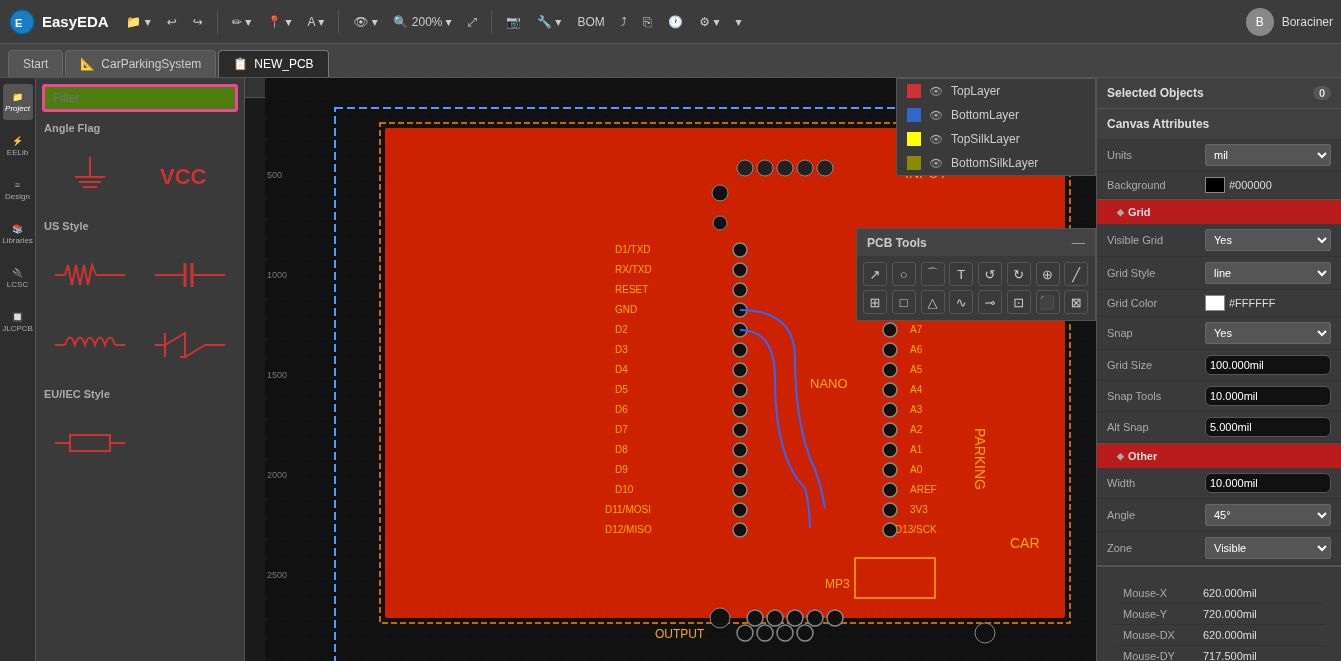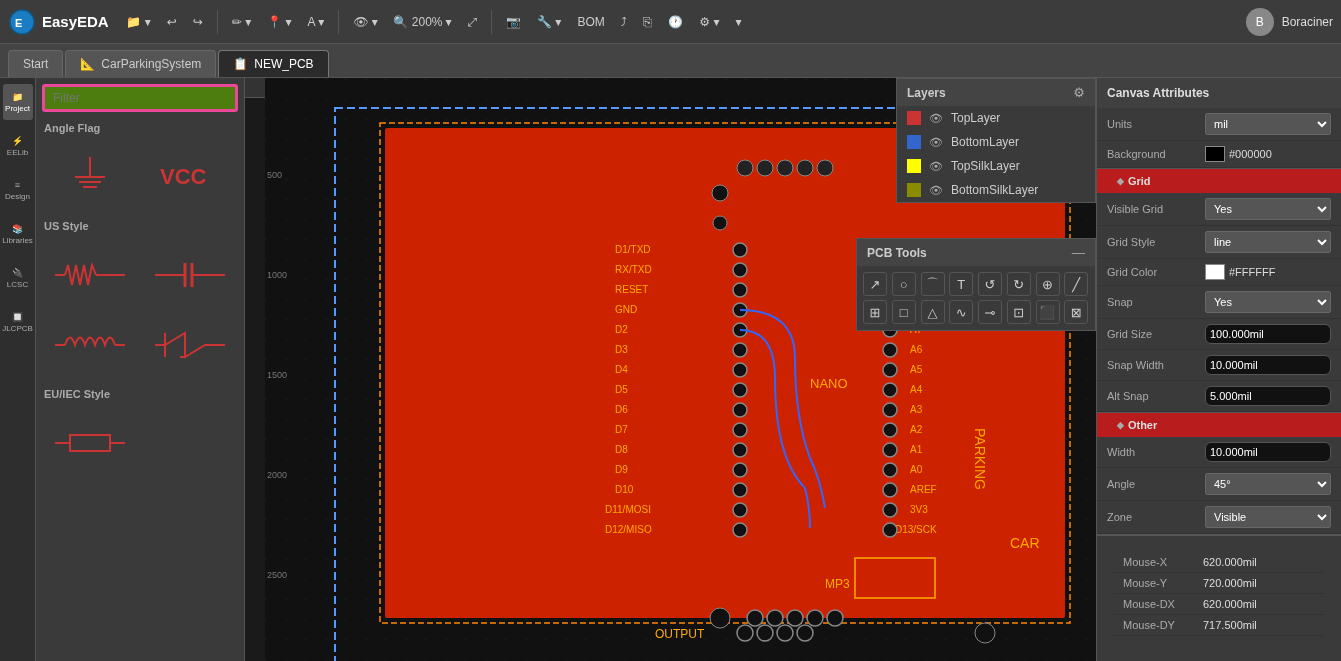--- a/index.html
+++ b/index.html
@@ -276,21 +276,21 @@
 </div>
 
 <div class="main-area">
 
   <div class="left-sidebar">
     <div class="left-sidebar-inner">
 
       <div class="sidebar-icons">
         <button class="sidebar-icon-btn active">
           <span>📁</span>
-          <span style="font-size:8px;">Project</span>
+          <span style="font-size:8px;font-style:italic;">Project</span>
         </button>
         <button class="sidebar-icon-btn">
           <span>⚡</span>
           <span style="font-size:8px;">EELib</span>
         </button>
         <button class="sidebar-icon-btn">
           <span>≡</span>
           <span style="font-size:8px;">Design</span>
         </button>
         <button class="sidebar-icon-btn">
@@ -567,24 +567,20 @@
           <text x="2" y="50" transform="rotate(-90, 10, 100)" style="writing-mode: vertical-rl;">500</text>
           <text x="2" y="100">500</text>
           <text x="2" y="200">1000</text>
           <text x="2" y="300">1500</text>
           <text x="2" y="400">2000</text>
           <text x="2" y="500">2500</text>
         </g>
       </svg>
 
       <div class="layers-panel" style="top: 0;">
-        <div class="layers-header">
-          <span>Layers</span>
-          <button style="background:none;border:none;color:#aaa;cursor:pointer;font-size:13px;">⚙</button>
-        </div>
         <div class="layer-item">
           <div class="layer-color" style="background:#cc3333;"></div>
           <span class="layer-eye">👁</span>
           <span>TopLayer</span>
         </div>
         <div class="layer-item">
           <div class="layer-color" style="background:#3366cc;"></div>
           <span class="layer-eye">👁</span>
           <span>BottomLayer</span>
         </div>
@@ -593,21 +589,21 @@
           <span class="layer-eye">👁</span>
           <span>TopSilkLayer</span>
         </div>
         <div class="layer-item">
           <div class="layer-color" style="background:#8b8b00;"></div>
           <span class="layer-eye">👁</span>
           <span>BottomSilkLayer</span>
         </div>
       </div>
 
-      <div class="pcb-tools" style="top: 160px;">
+      <div class="pcb-tools" style="top: 150px;">
         <div class="pcb-tools-header">
           <span>PCB Tools</span>
           <button style="background:none;border:none;color:#aaa;cursor:pointer;">—</button>
         </div>
         <div class="pcb-tools-grid">
           <button class="pcb-tool-btn">↗</button>
           <button class="pcb-tool-btn">○</button>
           <button class="pcb-tool-btn">⌒</button>
           <button class="pcb-tool-btn">T</button>
           <button class="pcb-tool-btn">↺</button>
@@ -622,20 +618,26 @@
           <button class="pcb-tool-btn">⊡</button>
           <button class="pcb-tool-btn">⬛</button>
           <button class="pcb-tool-btn">⊠</button>
         </div>
       </div>
     </div>
   </div>
 
   <div class="right-panel">
 
+    <div class="right-section">
+      <div class="right-section-header">
+        <span>Selected Objects</span>
+        <span class="count-badge">0</span>
+      </div>
+    </div>
 
     <div class="right-section">
       <div class="right-section-header">
         <span>Canvas Attributes</span>
       </div>
 
       <div class="right-row">
         <span class="right-row-label">Units</span>
         <div class="right-row-value">
           <select class="right-select">
@@ -699,21 +701,21 @@
       </div>
 
       <div class="right-row">
         <span class="right-row-label">Grid Size</span>
         <div class="right-row-value">
           <input class="right-input" type="text" value="100.000mil" style="">
         </div>
       </div>
 
       <div class="right-row">
-        <span class="right-row-label">Snap Width</span>
+        <span class="right-row-label">Snap Tools</span>
         <div class="right-row-value">
           <input class="right-input" type="text" value="10.000mil" style="">
         </div>
       </div>
 
       <div class="right-row">
         <span class="right-row-label">Alt Snap</span>
         <div class="right-row-value">
           <input class="right-input" type="text" value="5.000mil" style="">
         </div>

